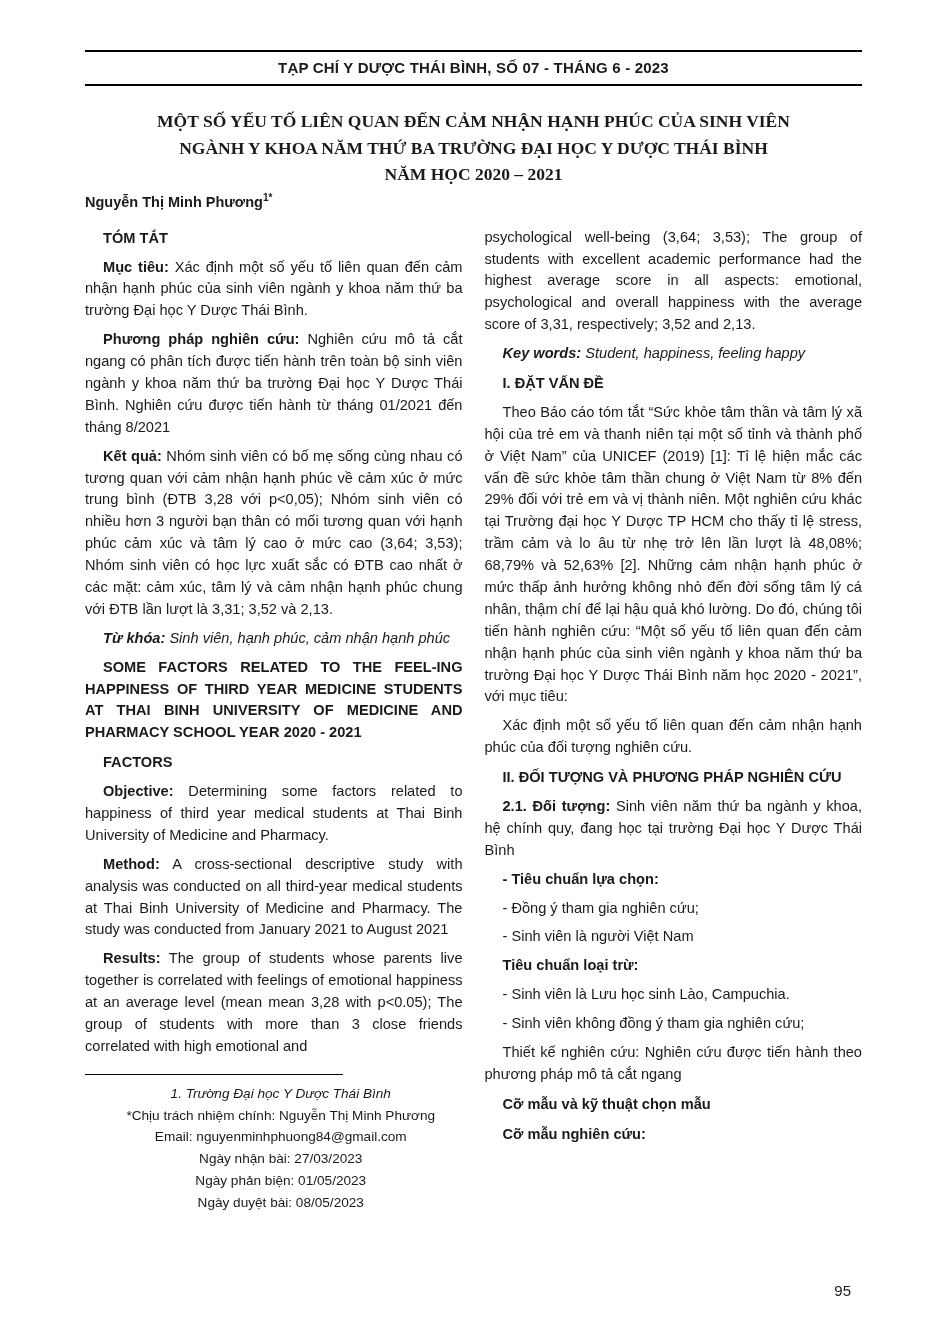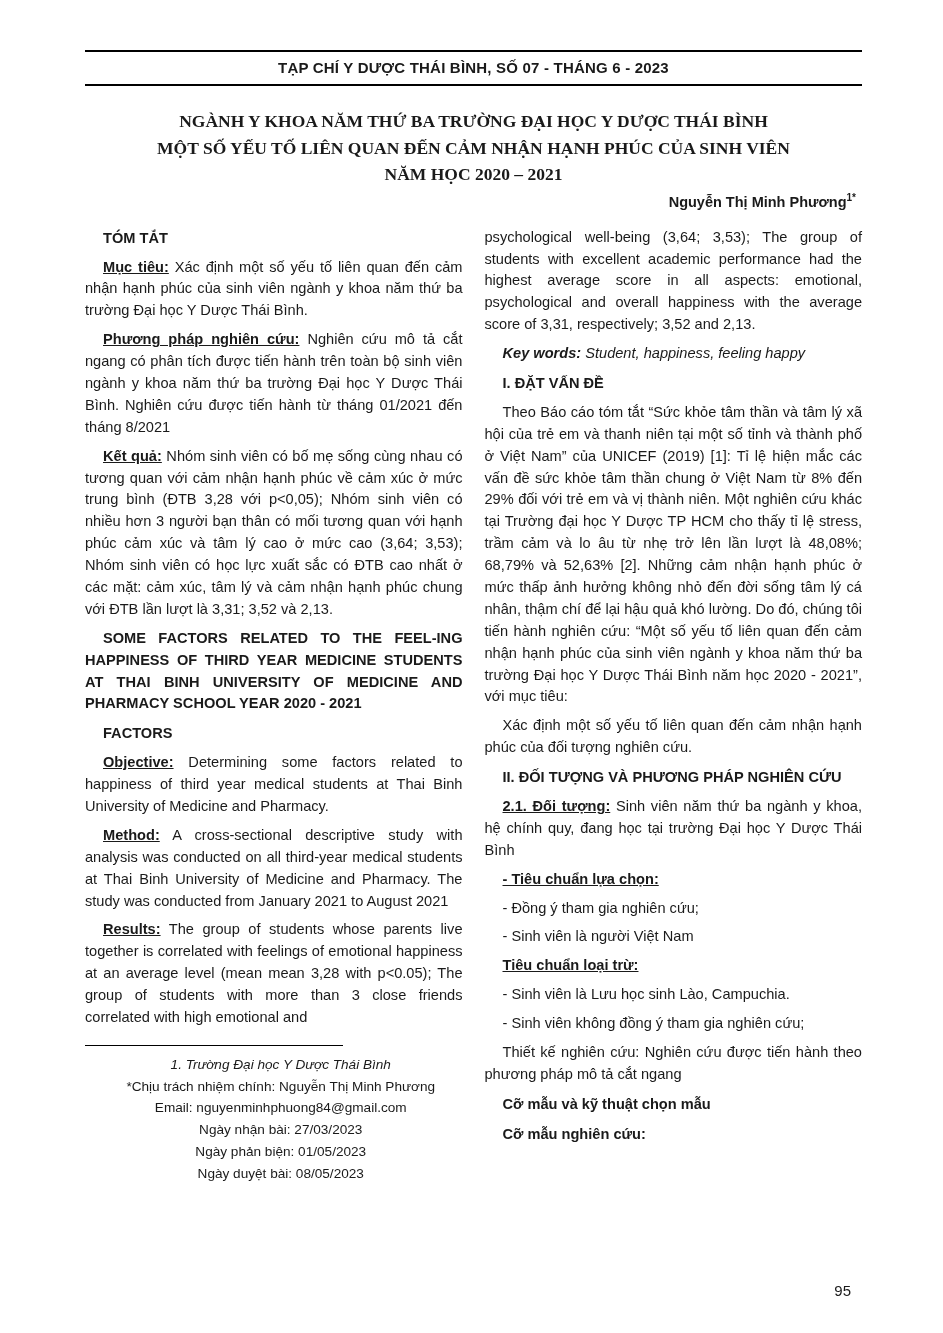--- a/index.html
+++ b/index.html
@@ -32,37 +32,36 @@
   .article-title {
     font-family: "Liberation Serif", serif;
     font-weight: bold;
     font-size: 17.5px;
     line-height: 1.52;
     text-align: center;
     margin: 0 0 4px 0;
   }
   
   .author-line {
-    text-align: right;
     font-weight: bold;
     font-size: 14.5px;
     margin: 2px 6px 10px 0;
   }
   .author-line sup { font-size: 10px; }
   
   .columns { display: flex; gap: 22px; }
   .col {
     flex: 1 1 0;
     font-size: 14.6px;
     line-height: 1.5;
     text-align: justify;
   }
   .col p { margin: 7px 0; text-indent: 18px; }
   .col p.no-indent { text-indent: 0; }
-  .lead { font-weight: bold; text-decoration: underline; }
+  .lead { font-weight: bold; }
   .heading {
     font-weight: bold;
     margin: 8px 0 7px 0;
     text-indent: 18px;
     text-align: justify;
   }
   .italic { font-style: italic; }
   .bold-italic { font-weight: bold; font-style: italic; }
   .en-title { font-weight: bold; }
   
@@ -90,22 +89,22 @@
 </head>
 <body>
 
 <div class="page">
 
   <header class="journal-header">
     <span>TẠP CHÍ Y DƯỢC THÁI BÌNH, SỐ 07 - THÁNG 6 - 2023</span>
   </header>
 
   <div class="article-title">
+    <div>MỘT SỐ YẾU TỐ LIÊN QUAN ĐẾN CẢM NHẬN HẠNH PHÚC CỦA SINH VIÊN</div>
     <div>NGÀNH Y KHOA NĂM THỨ BA TRƯỜNG ĐẠI HỌC Y DƯỢC THÁI BÌNH</div>
-    <div>MỘT SỐ YẾU TỐ LIÊN QUAN ĐẾN CẢM NHẬN HẠNH PHÚC CỦA SINH VIÊN</div>
     <div>NĂM HỌC 2020 – 2021</div>
   </div>
 
   <div class="author-line">
     <span>Nguyễn Thị Minh Phương</span><sup>1*</sup>
   </div>
 
   <div class="columns">
 
     <div class="col col-left">
@@ -119,20 +118,24 @@
       <p>
         <span class="lead">Phương pháp nghiên cứu:</span>
         <span>Nghiên cứu mô tả cắt ngang có phân tích được tiến hành trên toàn bộ sinh viên ngành y khoa năm thứ ba trường Đại học Y Dược Thái Bình. Nghiên cứu được tiến hành từ tháng 01/2021 đến tháng 8/2021</span>
       </p>
 
       <p>
         <span class="lead">Kết quả:</span>
         <span>Nhóm sinh viên có bố mẹ sống cùng nhau có tương quan với cảm nhận hạnh phúc về cảm xúc ở mức trung bình (ĐTB 3,28 với p&lt;0,05); Nhóm sinh viên có nhiều hơn 3 người bạn thân có mối tương quan với hạnh phúc cảm xúc và tâm lý cao ở mức cao (3,64; 3,53); Nhóm sinh viên có học lực xuất sắc có ĐTB cao nhất ở các mặt: cảm xúc, tâm lý và cảm nhận hạnh phúc chung với ĐTB lần lượt là 3,31; 3,52 và 2,13.</span>
       </p>
 
+      <p>
+        <span class="bold-italic">Từ khóa:</span>
+        <span class="italic">Sinh viên, hạnh phúc, cảm nhận hạnh phúc</span>
+      </p>
 
       <p class="en-title">SOME FACTORS RELATED TO THE FEEL-ING HAPPINESS OF THIRD YEAR MEDICINE STUDENTS AT THAI BINH UNIVERSITY OF MEDICINE AND PHARMACY SCHOOL YEAR 2020 - 2021</p>
 
       <div class="heading">FACTORS</div>
 
       <p>
         <span class="lead">Objective:</span>
         <span>Determining some factors related to happiness of third year medical students at Thai Binh University of Medicine and Pharmacy.</span>
       </p>
 

